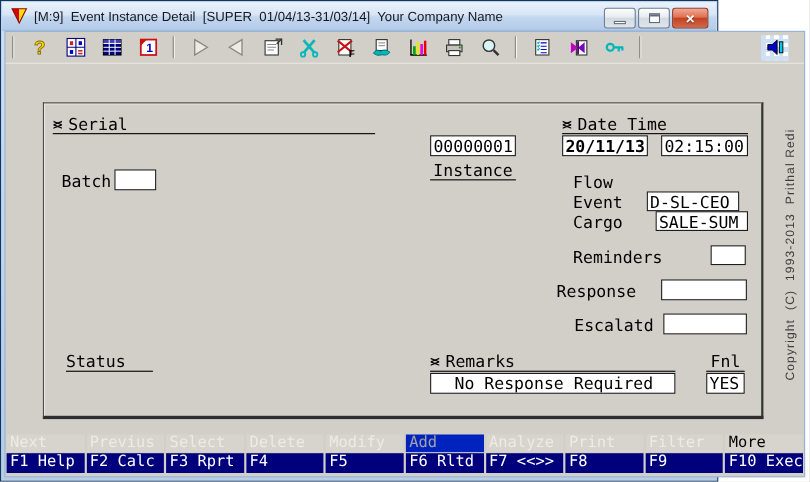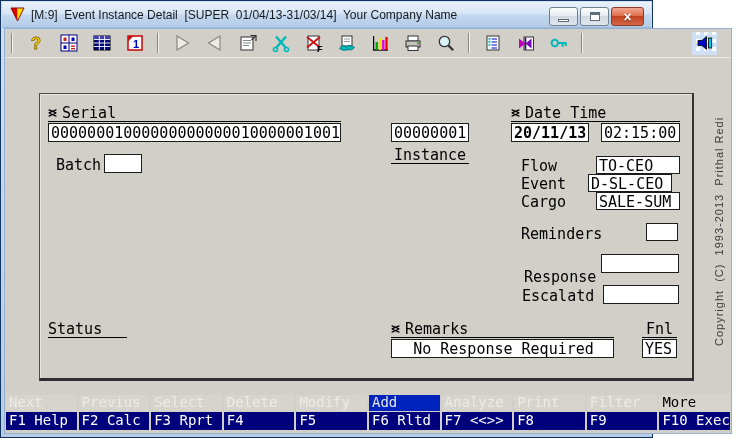--- a/index.html
+++ b/index.html
@@ -59,21 +59,21 @@
   .copyright { position:absolute; left:708px; top:317px; width:300px;
                transform:rotate(-90deg); transform-origin:0 0;
                font-size:11px; letter-spacing:1px; color:#3d3d3d; white-space:pre; }
 
   
   .fbar { position:absolute; left:1px; right:1px; bottom:3px;
           display:grid; grid-template-columns:repeat(10,1fr);
           grid-template-rows:16px 18px; grid-auto-flow:column; gap:1px 2px; }
   .fl { background:#d7d4ce; color:#ecebe6; font-size:14px; line-height:15px;
         padding-left:3px; white-space:pre; overflow:hidden; }
-  .fl.sel { background:#0023bd; color:#e5e5e5; }
+  .fl.sel { background:#0023bd; color:#a3a3a3; }
   .fl.en  { color:#000000; }
   .fk { background:#00007d; color:#ffffff; font-size:14px; line-height:17px;
         padding-left:3px; white-space:pre; overflow:hidden; }
 </style>
 </head>
 <body>
 
 <div class="win">
 
   <div class="titlebar">
@@ -250,55 +250,53 @@
       </div>
     </div>
 
     <div class="panel mono">
 
       <div class="fh" style="left:8px; top:12px; width:293px;">
         <span>&lt;</span>
           <span class="mid">Serial</span>
           <span>&gt;</span>
       </div>
-      <div class="fbox" style="left:8px; top:29px; width:293px; height:19px;">00000001000000000000010000001001</div>
 
       <div class="fh center" style="left:351px; top:12px; width:78px;margin-top:42px;">
         <span>Instance</span>
       </div>
       <div class="fbox" style="left:351px; top:29px; width:78px; height:19px;">00000001</div>
 
       <div class="fh" style="left:471px; top:12px; width:169px;">
         <span>&lt;</span>
           <span class="mid">Date Time</span>
           <span>&gt;</span>
       </div>
       <div class="fbox" style="left:471px; top:29px; width:78px; height:19px;font-weight:bold;">20/11/13</div>
       <div class="fbox" style="left:561px; top:29px; width:79px; height:19px;">02:15:00</div>
 
       <div class="flab" style="left:16px; top:63px;">Batch</div>
       <div class="fbox" style="left:64px; top:60px; width:38px; height:19px;"></div>
 
       <div class="flab" style="left:481px; top:64px;">Flow</div>
-      <div class="fbox" style="left:556px; top:62px; width:84px; height:18px;">TO-CEO</div>
       <div class="flab" style="left:481px; top:82px;">Event</div>
       <div class="fbox" style="left:548px; top:80px; width:84px; height:18px;">D-SL-CEO</div>
       <div class="flab" style="left:481px; top:100px;">Cargo</div>
       <div class="fbox" style="left:556px; top:98px; width:84px; height:18px;">SALE-SUM</div>
 
       <div class="flab" style="left:481px; top:132px;">Reminders</div>
       <div class="fbox" style="left:606px; top:129px; width:32px; height:18px;"></div>
 
-      <div class="flab" style="left:484px; top:163px;margin-top:12px;">Response</div>
+      <div class="flab" style="left:466px; top:163px;">Response</div>
       <div class="fbox" style="left:561px; top:160px; width:78px; height:19px;"></div>
 
       <div class="flab" style="left:482px; top:194px;">Escalatd</div>
       <div class="fbox" style="left:563px; top:191px; width:76px; height:19px;"></div>
 
-      <div class="fh" style="left:8px; top:228px; width:79px;">
+      <div class="fh" style="left:20px; top:228px; width:79px;">
         <span>Status</span>
       </div>
 
       <div class="fh" style="left:351px; top:228px; width:223px;">
         <span>&lt;</span>
           <span class="mid">Remarks</span>
           <span>&gt;</span>
       </div>
       <div class="fbox" style="left:351px; top:245px; width:223px; height:19px;text-align:center;">No Response Required</div>
 

